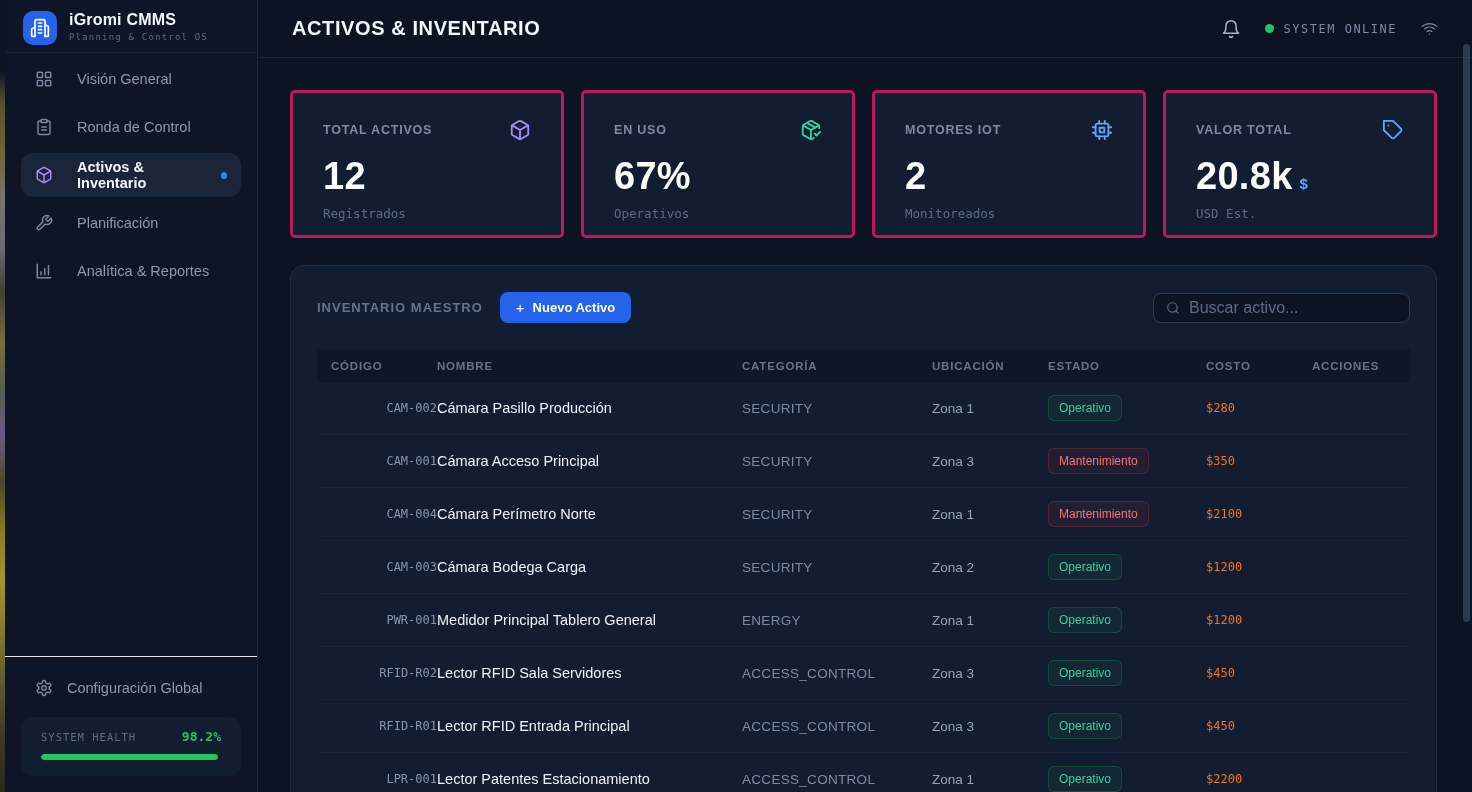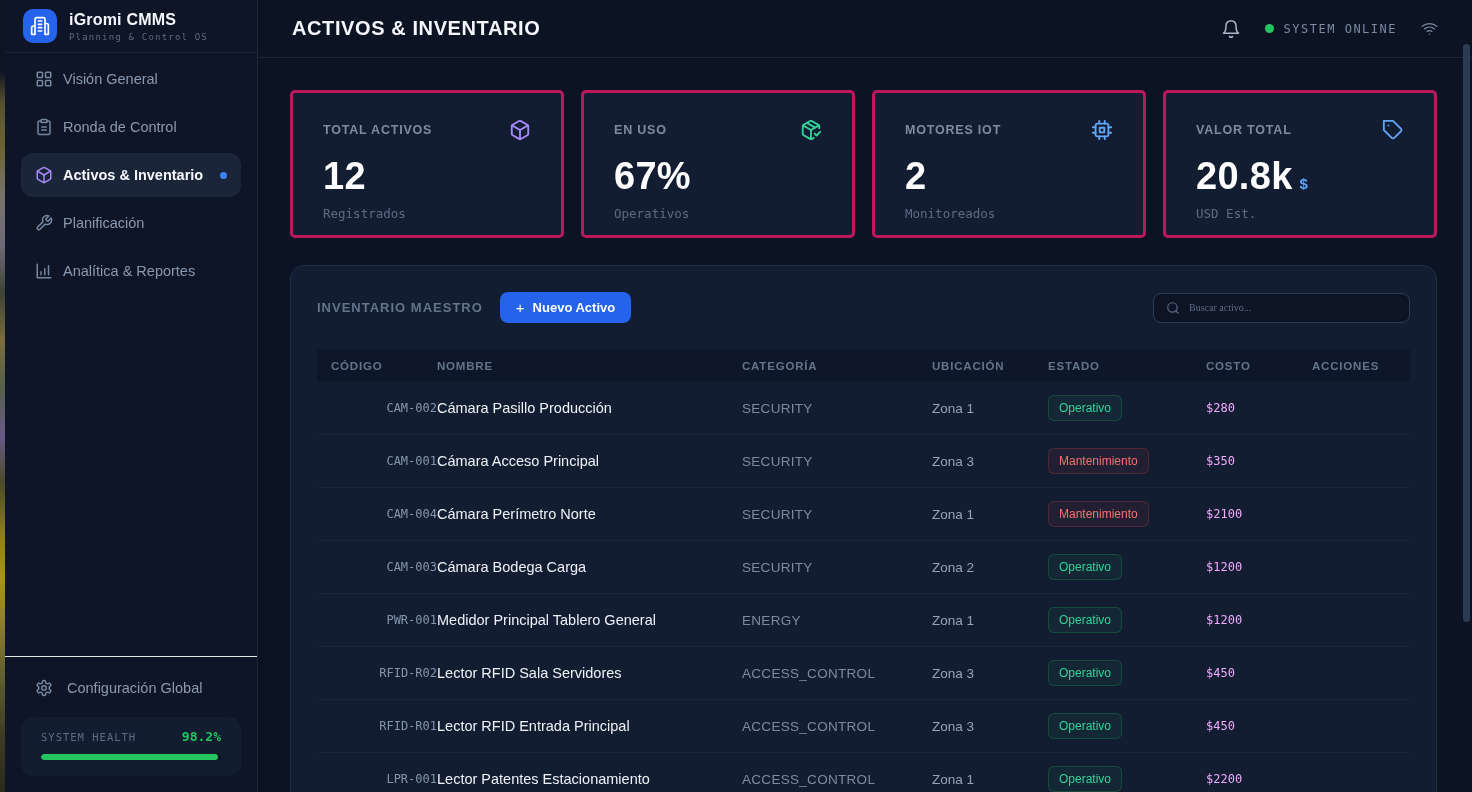--- a/index.html
+++ b/index.html
@@ -21,36 +21,36 @@
       #3c3c24 93%, #2a2a1c 100%);
   }
 
   
   .sidebar{
     width:253px; flex:0 0 253px; height:100%;
     background:#0d1526; border-right:1px solid #1b2739;
     display:flex; flex-direction:column;
   }
   .brand{
-    display:flex; align-items:center; gap:12px;
+    display:flex; align-items:flex-start; gap:12px;
     padding:11px 18px 11px 18px; border-bottom:1px solid #1b2739; height:53px;
   }
   .logo{
     width:34px; height:34px; border-radius:10px; background:#2563eb;
     display:flex; align-items:center; justify-content:center; color:#fff; flex:0 0 34px;
   }
   .brand-name{ font-size:16px; font-weight:700; letter-spacing:.2px; color:#f4f7fb; }
   .brand-sub{ font-family:"DejaVu Sans Mono",monospace; font-size:9px; color:#5d6b85; letter-spacing:1.2px; margin-top:3px; }
   .side-body{ flex:1; overflow:hidden; }
   .section-label{
     font-size:10.5px; font-weight:700; letter-spacing:1.6px; color:#4b5a73;
     padding:24px 0 10px 27px;
   }
   .nav-item{
-    display:flex; align-items:center; gap:10px;
+    display:flex; align-items:center; gap:24px;
     margin:4px 16px; padding:0 14px; height:44px; border-radius:12px;
     color:#8b99b0; font-size:14.5px; cursor:pointer;
   }
   .nav-item .nav-ico{ width:18px; height:18px; display:flex; color:#7787a0; }
   .nav-item.active{ background:#1a2539; color:#f4f7fb; font-weight:600; }
   .nav-item.active .nav-ico{ color:#a78bfa; }
   .nav-dot{ display:none; margin-left:auto; width:7px; height:7px; border-radius:50%; background:#3b82f6; }
   .nav-item.active .nav-dot{ display:block; }
 
   .side-footer{ border-top:1px solid #e5e5e5; padding:22px 16px 16px; }
@@ -111,37 +111,37 @@
   }
   .btn-plus{ font-size:15px; font-weight:400; line-height:1; }
   .search-box{
     margin-left:auto; display:flex; align-items:center; gap:9px;
     width:257px; height:30px; padding:0 12px;
     background:rgba(9,15,28,.55); border:1px solid #2c3a55; border-radius:8px;
   }
   .search-box svg{ width:14px; height:14px; color:#5d6b85; flex:0 0 14px; }
   .search-box input{
     background:transparent; border:none; outline:none; width:100%;
-    color:#5eead4; font-size:10px; font-family:Liberation Serif, serif;
+    color:#5eead4; font-size:16px; font-family:Liberation Sans, sans-serif;
   }
   .search-box input::placeholder{ color:#5d6b85; }
 
   .trow{
     display:grid;
     grid-template-columns:106px 1fr 190px 116px 158px 106px 84px;
     align-items:center; padding:0 14px;
   }
   .thead{ background:#0d1729; height:33px; border-radius:2px; }
   .th{ font-size:11.5px; font-weight:700; letter-spacing:.8px; color:#64748b; }
   .tbody .trow{ height:53px; border-bottom:1px solid rgba(148,163,184,.05); }
   .cell-code{ font-family:"DejaVu Sans Mono",monospace; font-size:12px; color:#8595ad;text-align:right; }
   .cell-name{ font-size:14.5px; color:#eef2f8; font-weight:500; }
   .cell-cat{ font-size:13.5px; color:#7c8aa0; letter-spacing:.3px; }
   .cell-loc{ font-size:13.5px; color:#94a3b8; }
-  .cell-cost{ font-family:"DejaVu Sans Mono",monospace; font-size:12px; color:#f0abfc; }
+  .cell-cost{ font-family:"DejaVu Sans Mono",monospace; font-size:12px; color:#f97316; }
   .badge{
     display:inline-block; padding:4px 10px; border-radius:6px;
     font-size:12px; font-weight:500; line-height:1.35;
   }
   .badge.ok{ color:#34d399; background:rgba(34,197,94,.07); border:1px solid rgba(34,197,94,.22); }
   .badge.maintenance{ color:#f87171; background:rgba(239,68,68,.07); border:1px solid rgba(239,68,68,.22); }
 
   
   .scroll-thumb{
     position:absolute; right:2px; top:44px; width:7px; height:578px;

